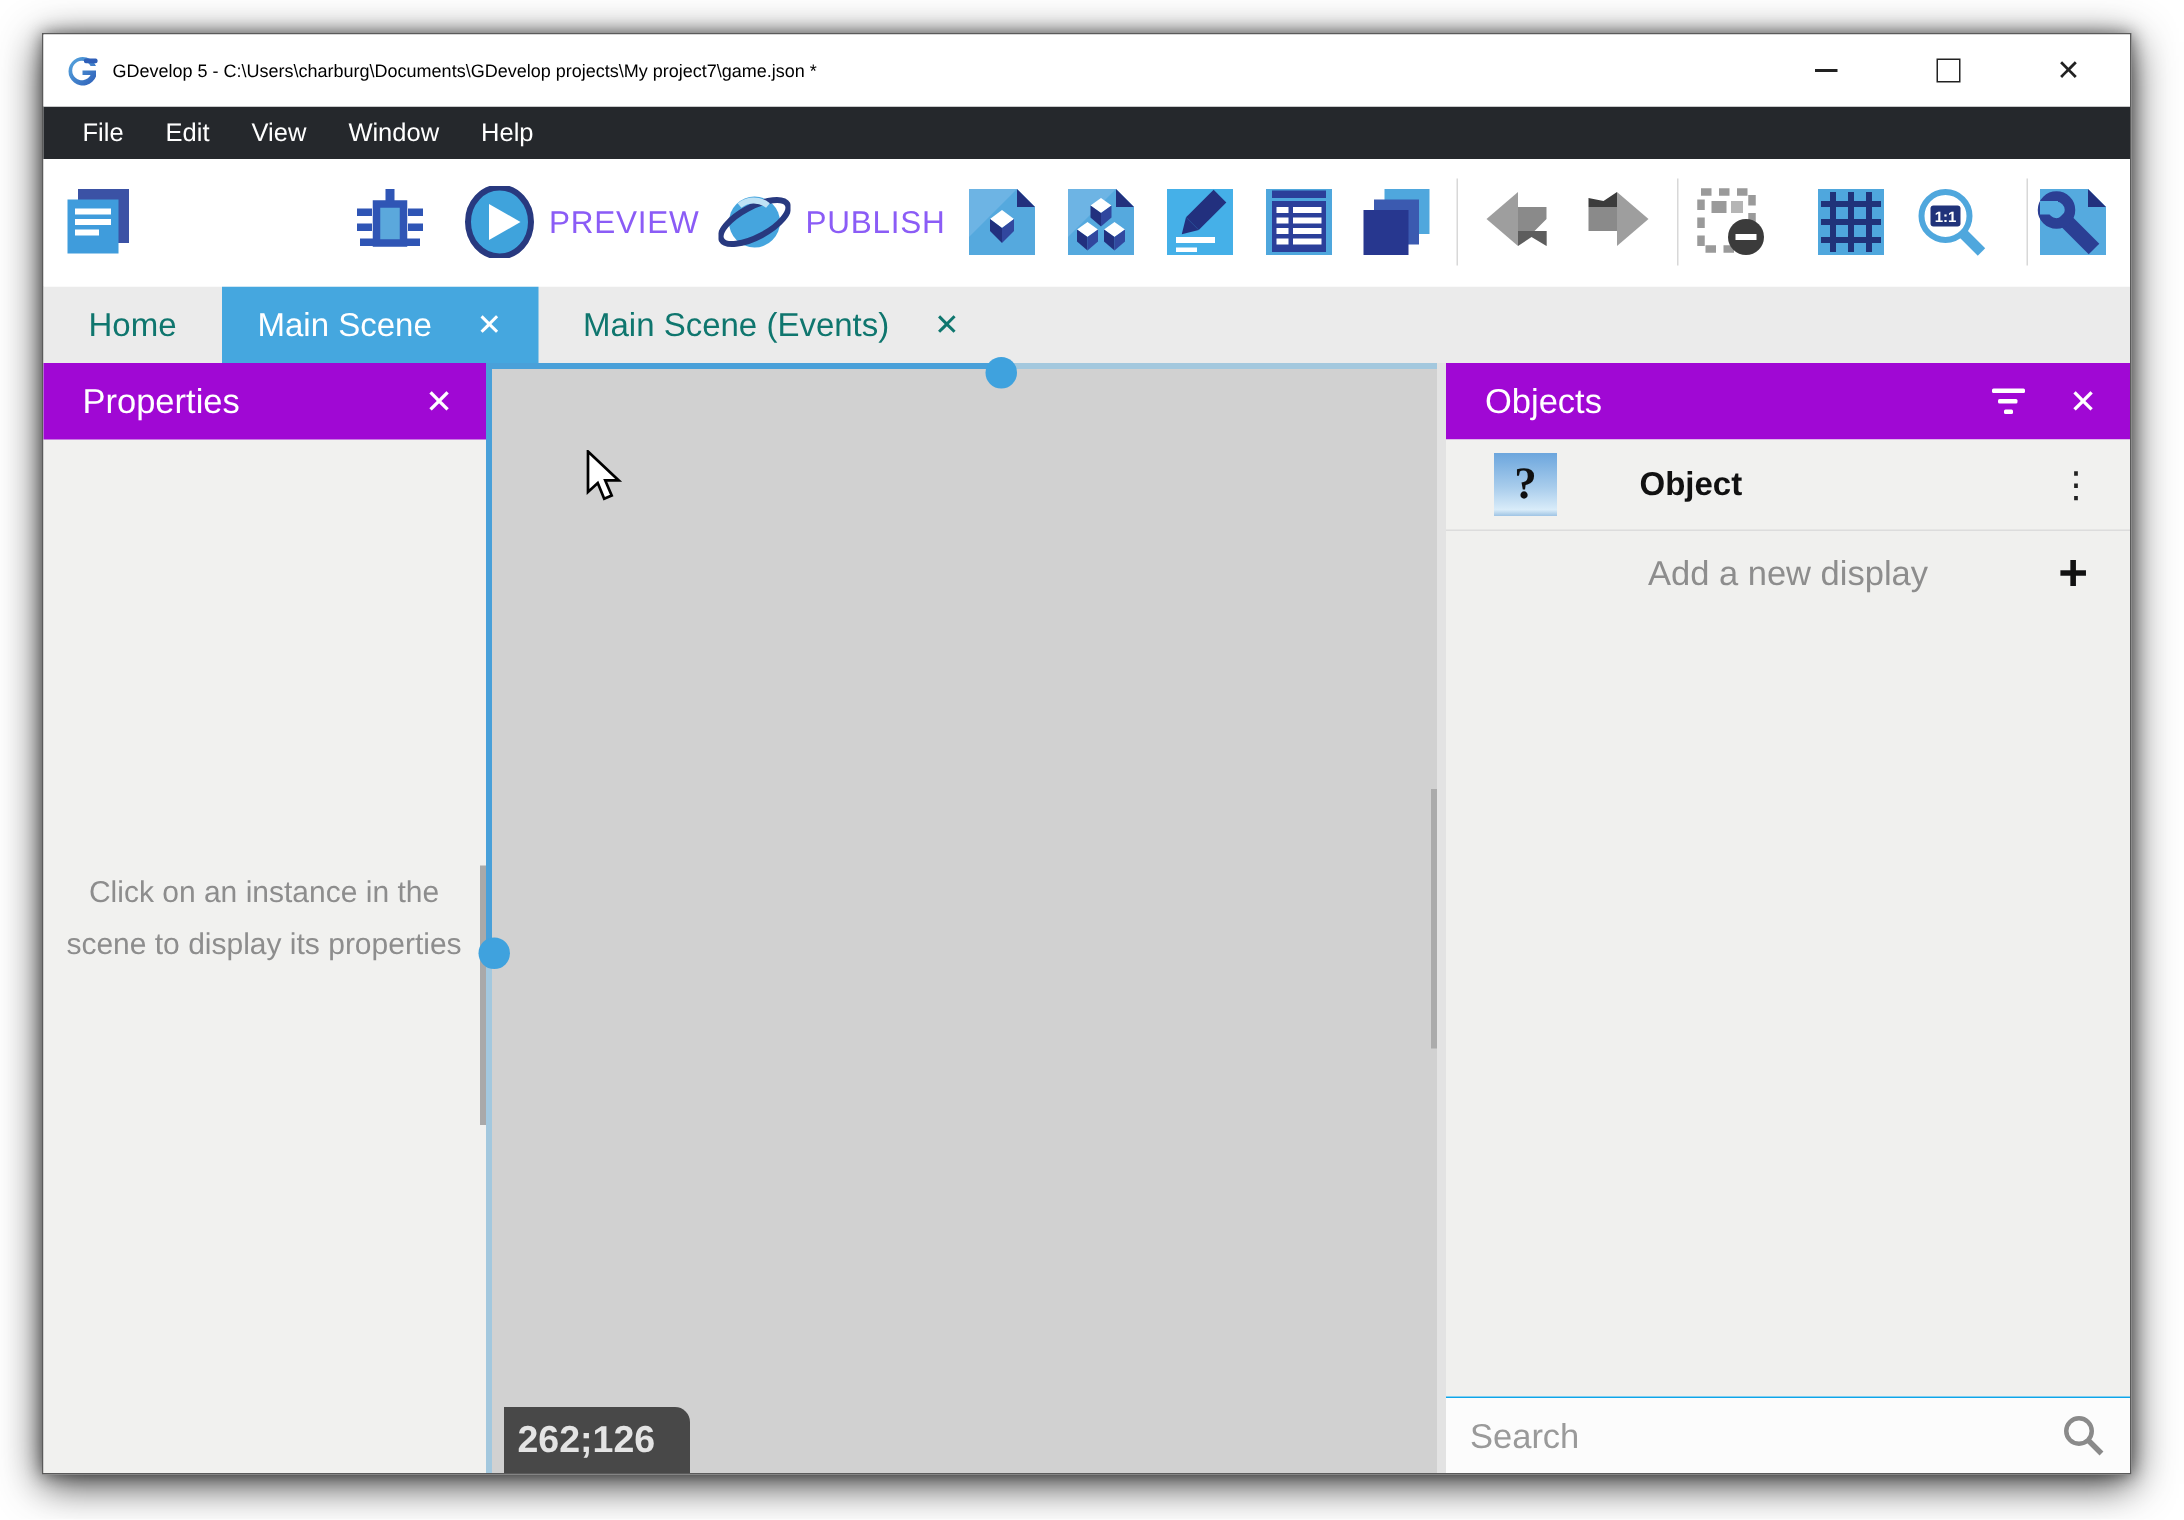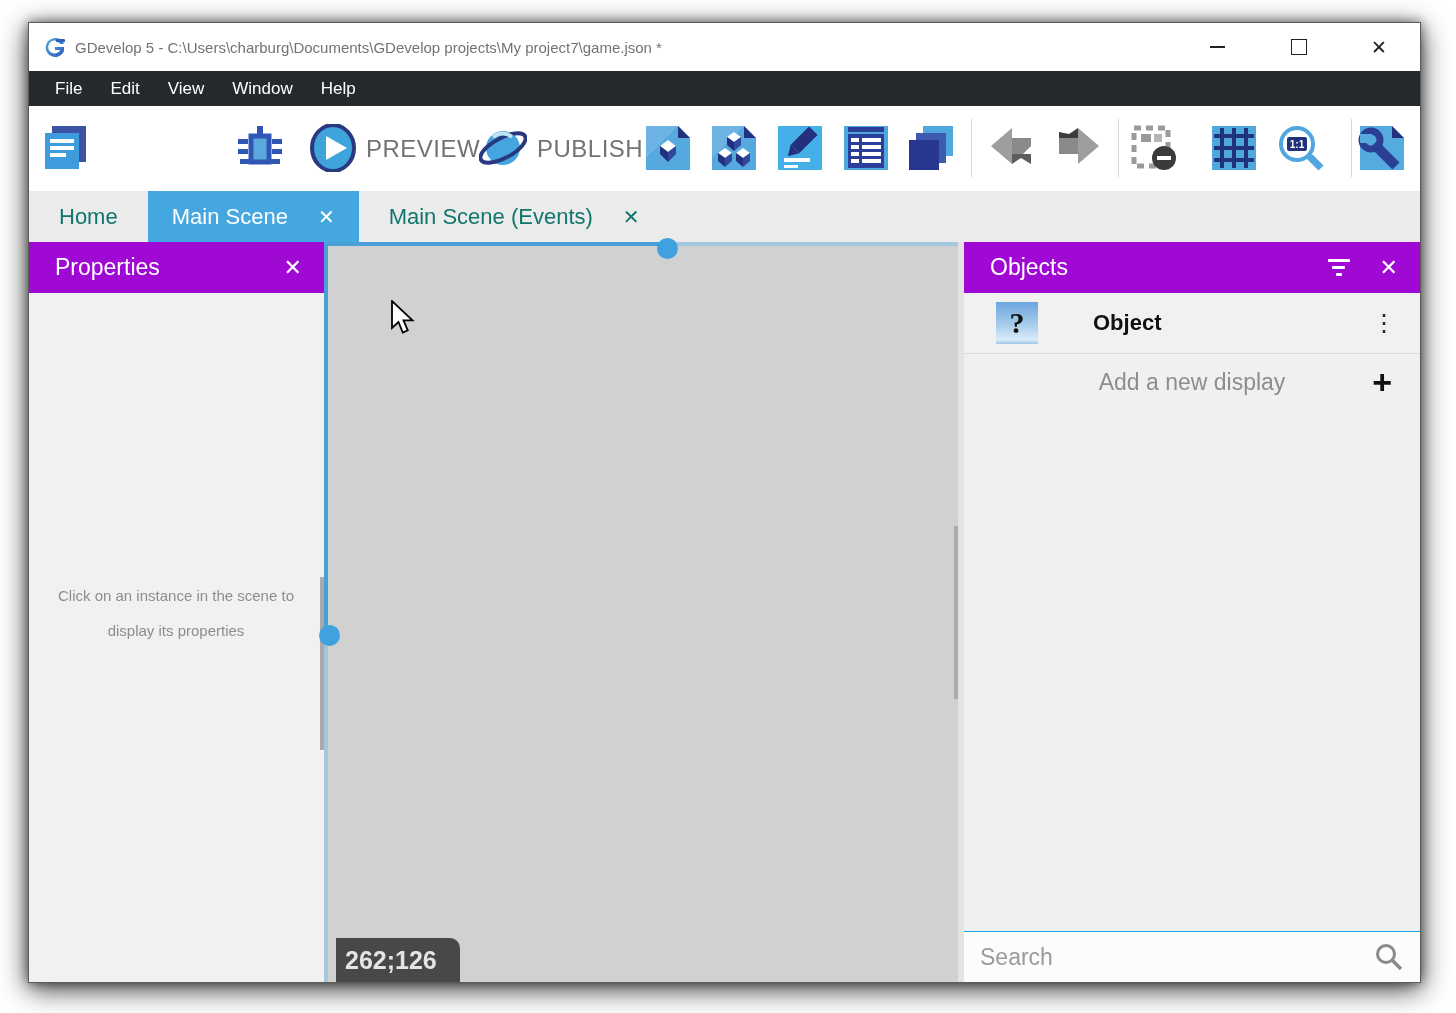--- a/index.html
+++ b/index.html
@@ -10,51 +10,51 @@
   }
   .window{
     position:absolute;left:28px;top:22px;width:1391px;height:959px;
     background:#fff;border:1px solid #5a5a5a;
     box-shadow:0 6px 26px rgba(0,0,0,.78),0 0 10px rgba(0,0,0,.45);
     display:flex;flex-direction:column;
   }
   
   .titlebar{height:48px;background:#fff;position:relative;display:flex;align-items:center;flex:0 0 auto;}
   .logo{margin-left:14px;width:24px;height:24px;flex:0 0 auto;}
-  .title-text{margin-left:8px;font-size:15px;color:#737373;white-space:nowrap;}
+  .title-text{margin-left:8px;font-size:12px;color:#000000;white-space:nowrap;}
   .win-btn{position:absolute;top:0;width:36px;height:48px;display:flex;align-items:center;justify-content:center;}
   .btn-min{left:1170px;}
   .btn-max{left:1252px;}
   .btn-close{left:1332px;font-size:19px;color:#222;font-weight:400;}
   .min-bar{width:15px;height:2px;background:#222;}
   .max-box{width:14px;height:14px;border:1.6px solid #222;}
   
   .menubar{height:35px;background:#25282c;display:flex;align-items:center;padding-left:12px;flex:0 0 auto;}
   .menu-item{color:#fff;font-size:17px;padding:0 14px;height:23px;display:flex;align-items:center;}
   
   .toolbar{height:85px;background:#fff;position:relative;flex:0 0 auto;}
   .tb{position:absolute;top:18px;width:48px;height:48px;}
-  .tb-text{position:absolute;top:0;height:85px;line-height:85px;font-size:24px;color:#737373;letter-spacing:.5px;}
+  .tb-text{position:absolute;top:0;height:85px;line-height:85px;font-size:21px;color:#8b5cf6;letter-spacing:.5px;}
   .tb-sep{position:absolute;top:13px;width:1px;height:58px;background:#d8d8d8;}
   
   .tabbar{height:51px;background:#ebebeb;display:flex;align-items:stretch;flex:0 0 auto;}
   .tab{display:flex;align-items:center;font-size:22px;color:#0f766e;padding:0 30px;white-space:nowrap;}
   .tab.active{background:#45a7df;color:#fff;padding:0 24px;text-align:center;}
   .tab .tab-close{margin-left:30px;font-size:20px;}
   .tab.active .tab-close{color:#fff;}
   
   .content{flex:1;display:flex;min-height:0;}
   .panel-header{height:51px;background:#a008d4;color:#fff;display:flex;align-items:center;flex:0 0 auto;}
   .panel-title{font-size:23px;margin-left:26px;flex:1;}
   .panel-x{font-size:22px;margin-right:22px;color:#fff;}
   
   .properties{width:295px;flex:0 0 auto;display:flex;flex-direction:column;position:relative;background:#f1f1ef;}
   .prop-body{flex:1;position:relative;}
   .prop-msg{position:absolute;top:285px;left:12px;width:270px;text-align:center;
-            font-size:15px;line-height:35px;color:#8d8d8d;}
+            font-size:20px;line-height:35px;color:#8d8d8d;}
   .prop-scrollthumb{position:absolute;right:0;top:284px;width:4px;height:173px;background:#a9a9a9;}
   
   .canvas{flex:1;background:#d1d1d1;position:relative;min-width:0;}
   .edge-top-dark{position:absolute;left:0;top:0;width:343px;height:4px;background:#49a0d9;}
   .edge-top-light{position:absolute;left:343px;top:0;right:0;height:4px;background:#a3c8de;}
   .edge-left-dark{position:absolute;left:0;top:0;width:4px;height:393px;background:#49a0d9;}
   .edge-left-light{position:absolute;left:0;top:393px;width:4px;bottom:0;background:#a3c8de;}
   .handle{position:absolute;width:21px;height:21px;border-radius:50%;background:#3fa2de;}
   .handle-top{left:333px;top:-4px;}
   .handle-left{left:-5px;top:383px;}

